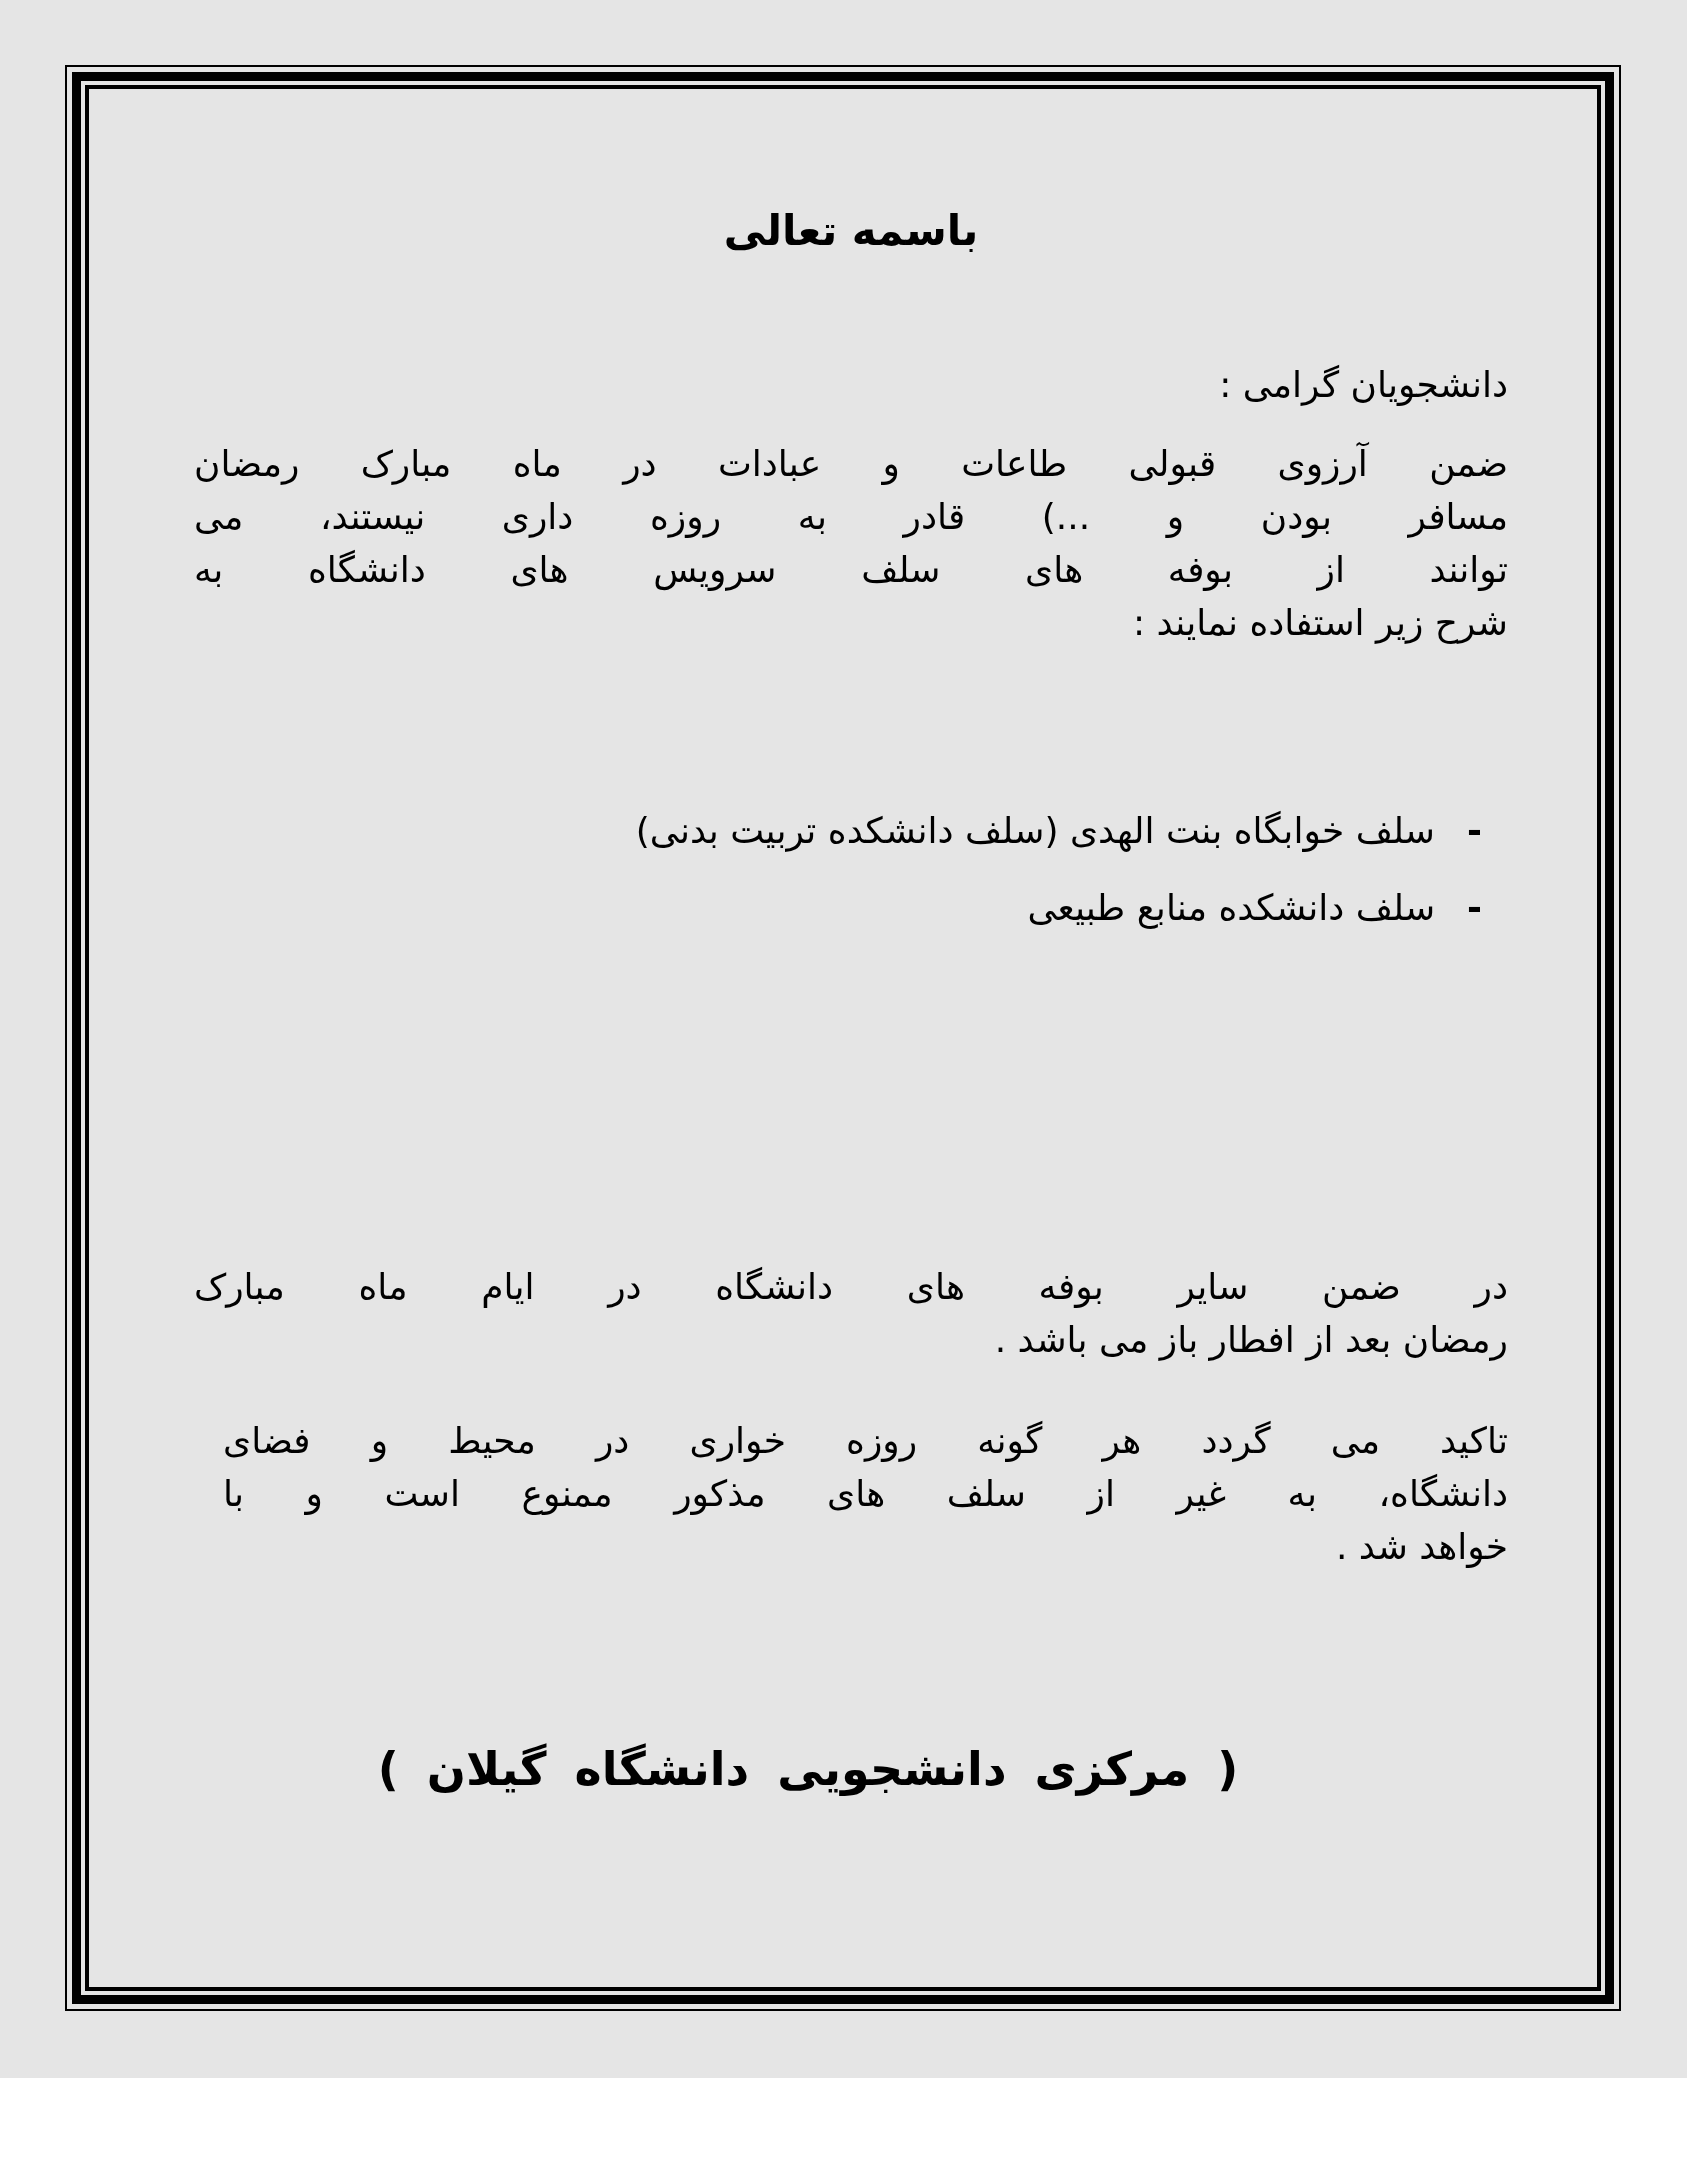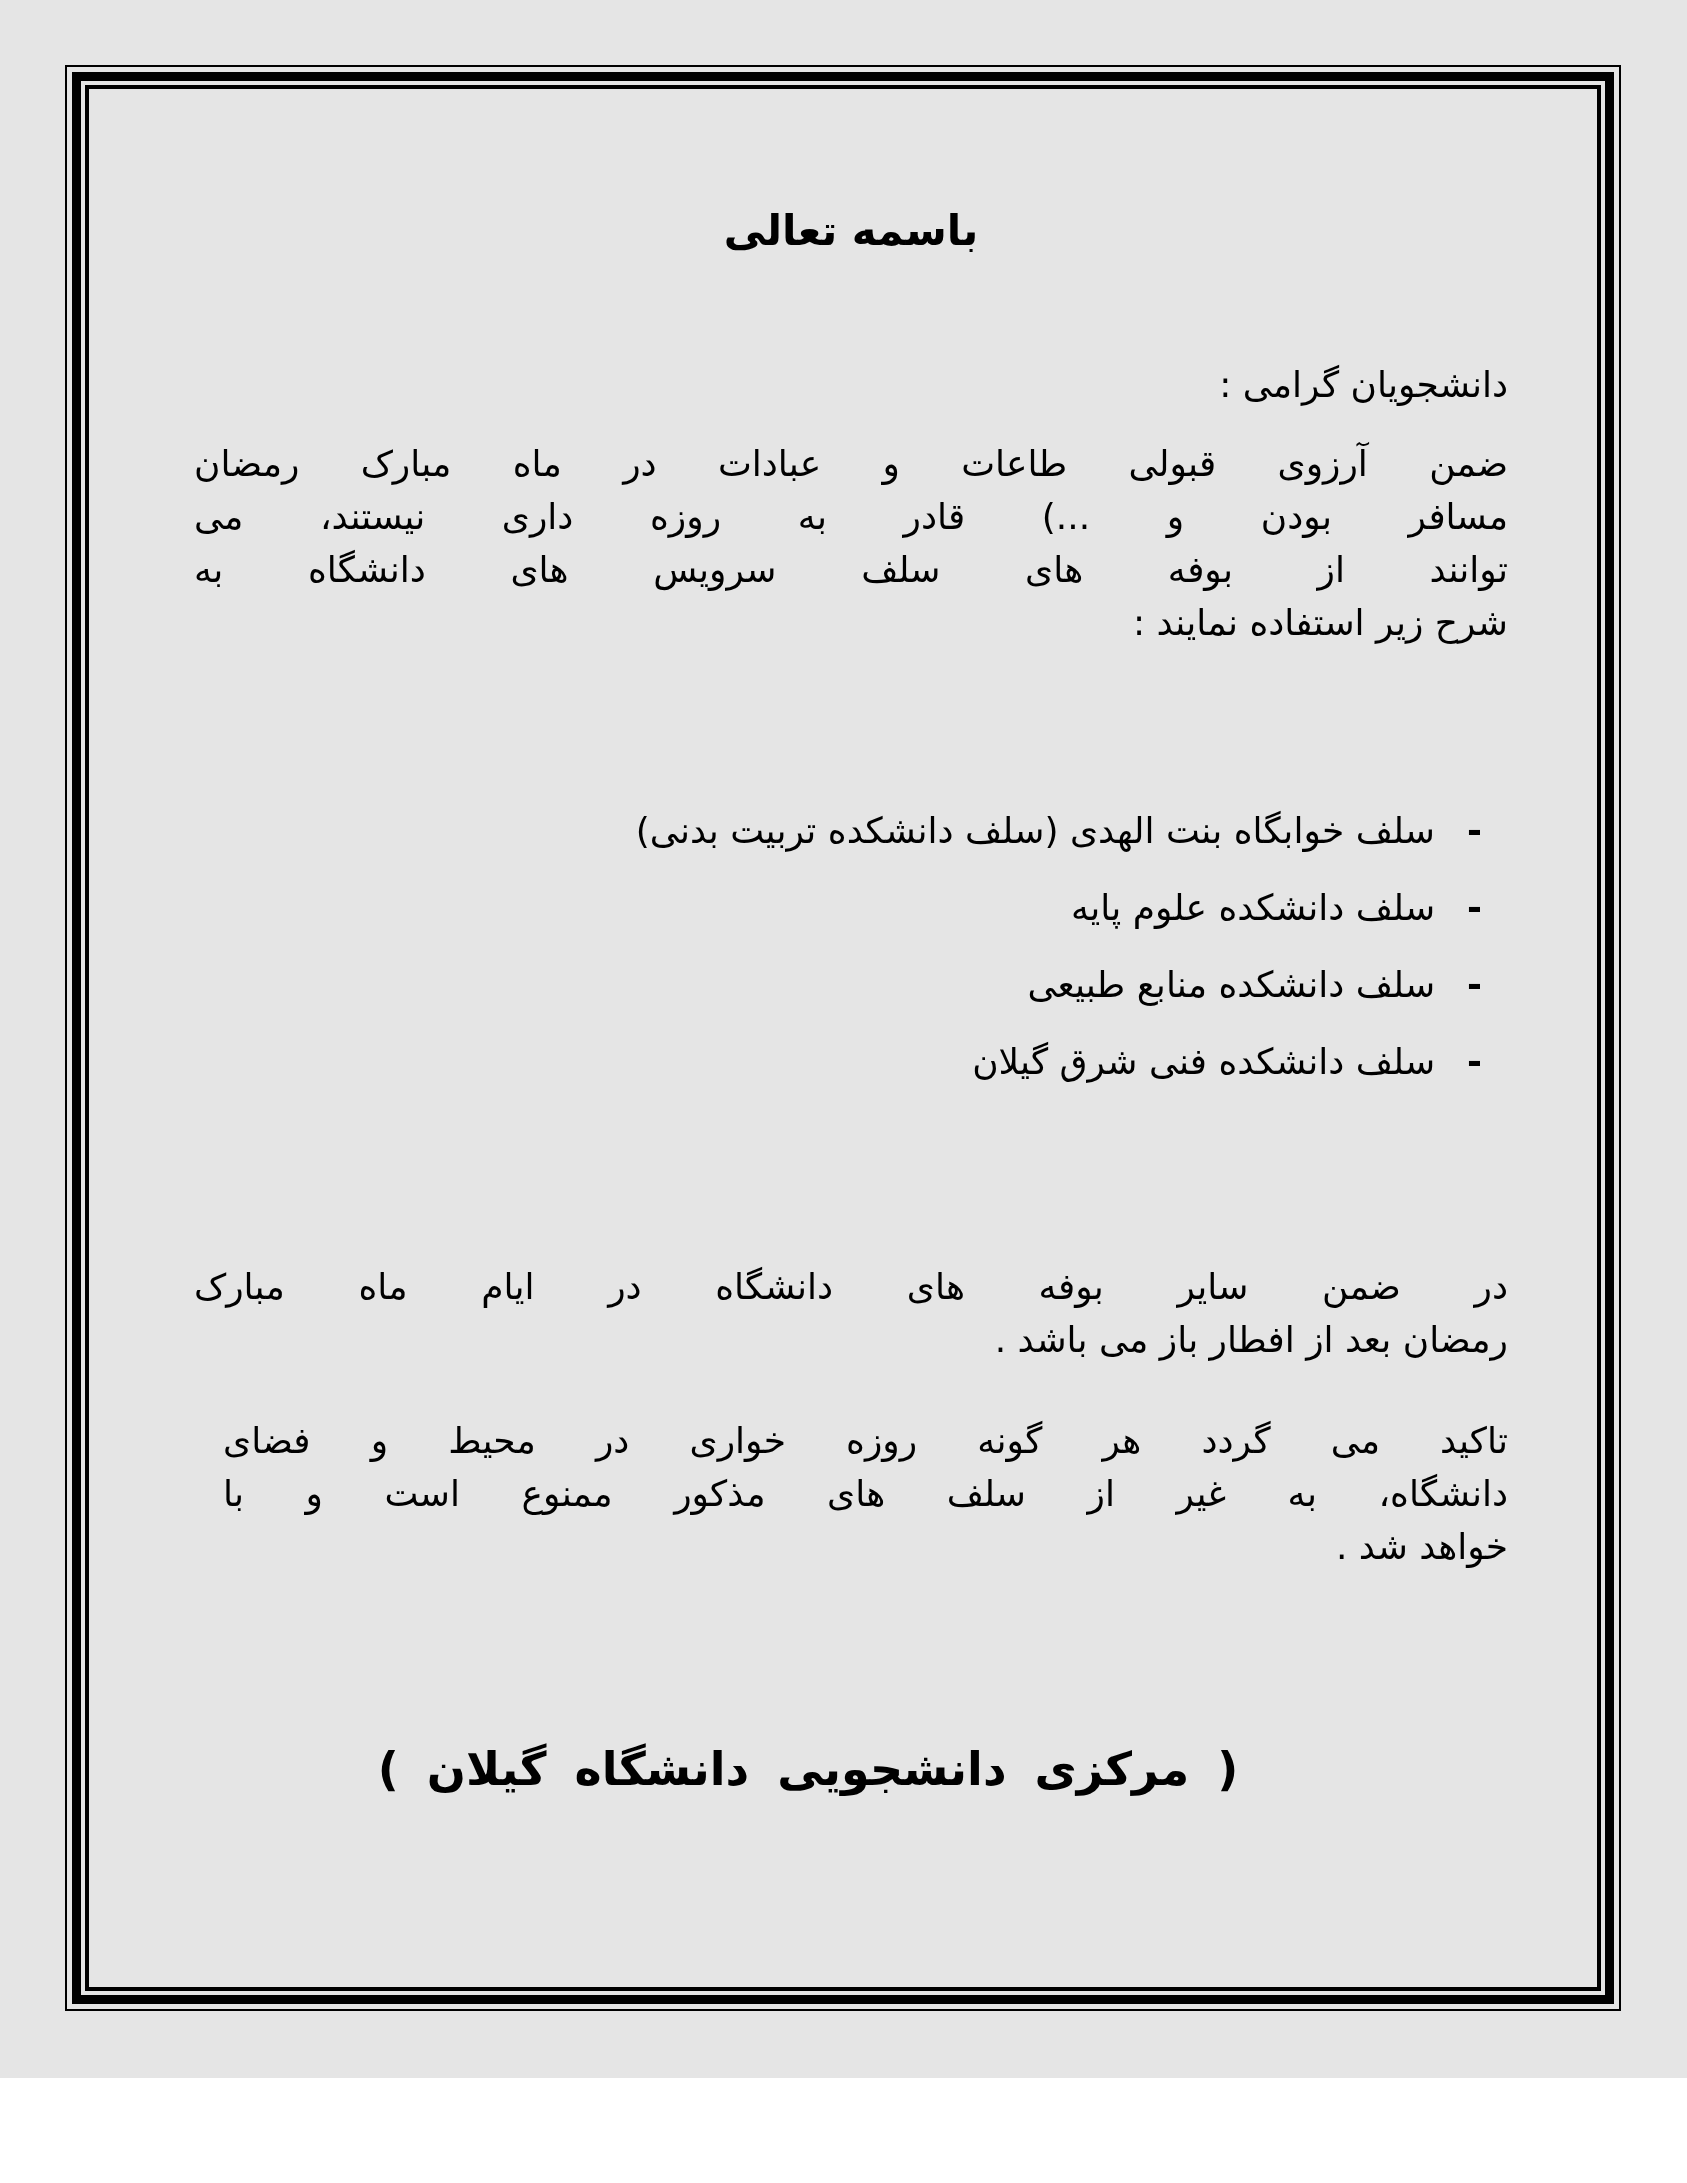--- a/index.html
+++ b/index.html
@@ -121,27 +121,21 @@
     <div class="jline">مسافر بودن و ...) قادر به روزه داری نیستند، می</div>
     <div class="jline">توانند از بوفه های سلف سرویس های دانشگاه به</div>
     <div class="jline lastline">شرح زیر استفاده نمایند :</div>
   </div>
 
   <div class="band list-block">
     <div class="list-item">
       <span class="marker">-</span><span>سلف خوابگاه بنت الهدی (سلف دانشکده تربیت بدنی)</span>
     </div>
     <div class="list-item">
-      <span class="marker">-</span><span>سلف دانشکده علوم پایه</span>
-    </div>
-    <div class="list-item">
       <span class="marker">-</span><span>سلف دانشکده منابع طبیعی</span>
-    </div>
-    <div class="list-item">
-      <span class="marker">-</span><span>سلف دانشکده فنی شرق گیلان</span>
     </div>
   </div>
 
   <div class="band para note-block">
     <div class="jline">در ضمن سایر بوفه های دانشگاه در ایام ماه مبارک</div>
     <div class="jline lastline">رمضان بعد از افطار باز می باشد .</div>
   </div>
 
   <div class="band para warning-block">
     <div class="jline">تاکید می گردد هر گونه روزه خواری در محیط و فضای</div>

